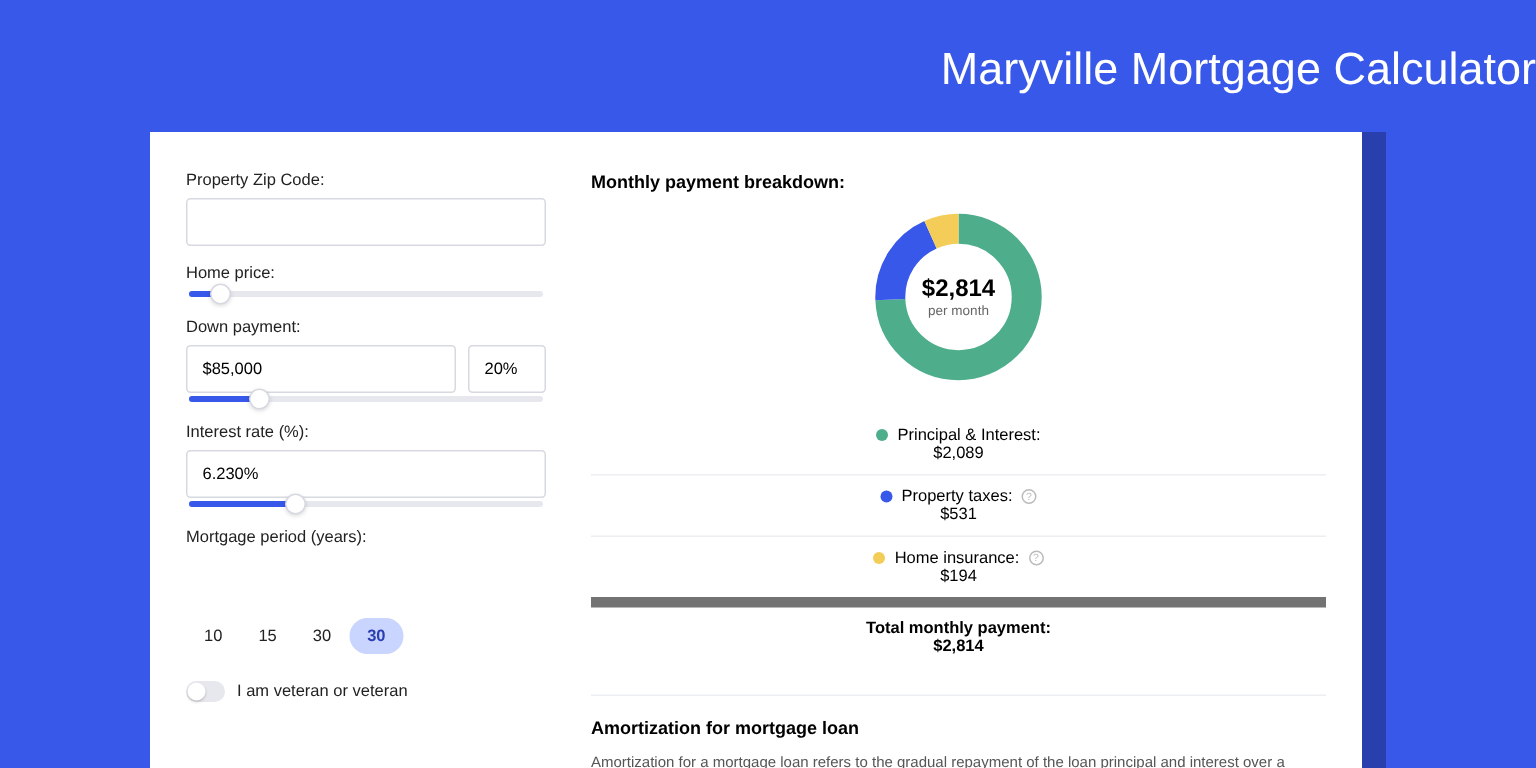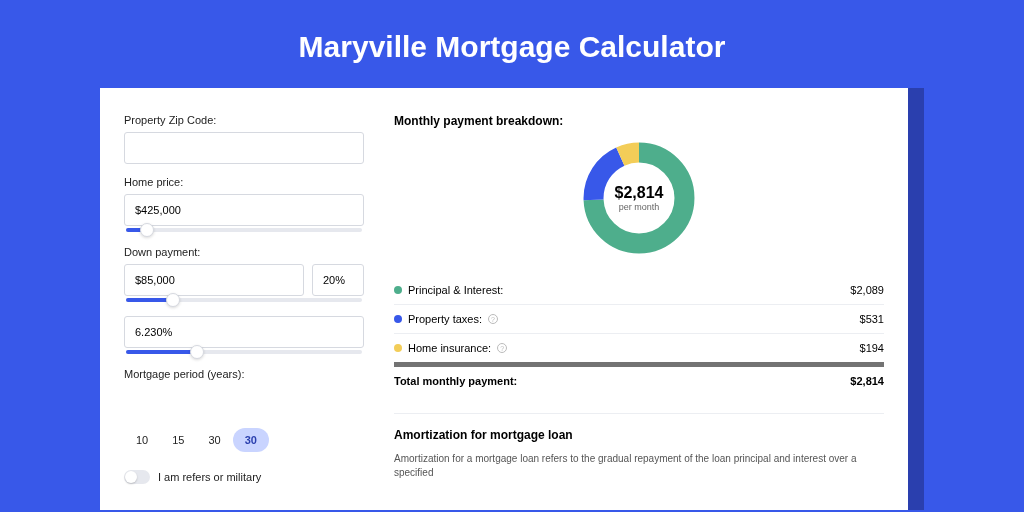--- a/index.html
+++ b/index.html
@@ -1,17 +1,17 @@
 <!DOCTYPE html>
 <html><head>
 <meta charset="utf-8">
 <style>
   * { box-sizing: border-box; margin: 0; padding: 0; font-family: -apple-system, BlinkMacSystemFont, "Segoe UI", Arial, sans-serif; }
   body { width: 1024px; height: 512px; background: #3858e9; overflow: hidden; }
-  .page-title { color: #fff; text-align: center; font-size: 30px; font-weight: 700; padding: 30px 0 24px; }
+  .page-title { color: #fff; text-align: right; font-size: 30px; font-weight: 400; padding: 30px 0 24px; }
   .card-shadow { background: #2a3fae; margin: 0 100px; }
   .card { background: #fff; margin: 0 16px 0 0; padding: 26px 24px; display: flex; gap: 30px; min-height: 380px; }
   .left { width: 240px; flex-shrink: 0; font-size: 11px; color: #222; }
   .label { font-size: 11px; margin-bottom: 6px; }
   .input { width: 100%; border: 1px solid #d6d9e0; border-radius: 3px; padding: 9px 10px; font-size: 11px; margin-bottom: 2px; background: #fff; }
   .row { display: flex; gap: 8px; }
   .row .input { flex: 1; }
   .row .input.small { width: 52px; flex: none; }
   .slider { position: relative; height: 4px; background: #e6e8ee; margin: 0 2px 14px; border-radius: 2px; }
   .slider .fill { position: absolute; height: 100%; background: #3858e9; left: 0; border-radius: 2px; }
@@ -23,78 +23,78 @@
   .toggle { width: 26px; height: 14px; background: #e6e8ee; border-radius: 7px; position: relative; cursor: pointer; }
   .toggle .knob { position: absolute; width: 12px; height: 12px; background: #fff; border-radius: 50%; top: 1px; left: 1px; box-shadow: 0 1px 2px rgba(0,0,0,.2); }
   .right { flex: 1; font-size: 11px; }
   .subhead { font-size: 12px; font-weight: 700; margin-bottom: 10px; }
   .donut-wrap { display: flex; justify-content: center; margin: 6px 0 18px; }
   .donut { position: relative; width: 120px; height: 120px; }
   .donut svg { width: 120px; height: 120px; transform: rotate(-90deg); }
   .donut-center { position: absolute; inset: 0; display: flex; flex-direction: column; align-items: center; justify-content: center; }
   .donut-amount { font-size: 16px; font-weight: 700; }
   .donut-sub { font-size: 9px; color: #666; }
-  .line { display: flex; align-items: center; justify-content: space-between; padding: 8px 0; font-size: 11px; }
+  .line { display: flex; align-items: center; justify-content: space-between; padding: 8px 0; font-size: 11px; flex-direction: column; }
   .line.border { border-top: 1px solid #eceef2; justify-content: space-between; }
-  .line.total { border-top: 5px solid #737373; font-weight: 700; }
+  .line.total { border-top: 7px solid #737373; font-weight: 700; }
   .line .l { display: flex; align-items: center; gap: 6px; }
   .dot { width: 8px; height: 8px; border-radius: 50%; display: inline-block; }
   .help { width: 10px; height: 10px; border: 1px solid #bbb; border-radius: 50%; display: inline-flex; align-items: center; justify-content: center; font-size: 7px; color: #bbb; }
   .amort { margin-top: 18px; border-top: 1px solid #eceef2; padding-top: 14px; }
   .amort p { font-size: 10px; color: #555; margin-top: 8px; line-height: 1.4; }
 </style>
 </head>
 <body>
 
 <h1 class="page-title">Maryville Mortgage Calculator</h1>
 
 <div class="card-shadow">
 <div class="card">
 
   <div class="left">
     <div class="label">Property Zip Code:</div>
     <input class="input" value="" style="">
     <div style="height:10px"></div>
 
     <div class="label">Home price:</div>
-    <input class="input" value="$425,000" style="">
     <div class="slider">
       <div class="fill" id="slider-price-fill" style="width: 9%;"></div>
       <div class="thumb" id="slider-price-thumb" style="left: 9%;"></div>
     </div>
 
     <div class="label">Down payment:</div>
     <div class="row">
       <input class="input" value="$85,000" style="">
       <input class="input small" value="20%" style="">
     </div>
     <div class="slider">
       <div class="fill" id="slider-down-fill" style="width: 20%;"></div>
       <div class="thumb" id="slider-down-thumb" style="left: 20%;"></div>
     </div>
 
+    <div class="label">Interest rate (%):</div>
     <input class="input" value="6.230%" style="">
     <div class="slider">
       <div class="fill" id="slider-rate-fill" style="width: 30%;"></div>
       <div class="thumb" id="slider-rate-thumb" style="left: 30%;"></div>
     </div>
 
     <div class="label">Mortgage period (years):</div>
     <div class="periods" id="periods">
           <button class="period">10</button>
           <button class="period">15</button>
           <button class="period">30</button>
           <button class="period active">30</button>
         </div>
 
     <div class="toggle-row">
       <div class="toggle">
             <div class="knob"></div>
           </div>
-      <span>I am refers or military</span>
+      <span>I am veteran or veteran</span>
     </div>
   </div>
 
   <div class="right">
     <div class="subhead">Monthly payment breakdown:</div>
 
     <div class="donut-wrap">
       <div class="donut">
         <svg viewBox="0 0 42 42" id="donut-svg">
               <circle cx="21" cy="21" r="15.915" fill="transparent" stroke="#4eae8c" stroke-width="7" stroke-dasharray="74.23596304193319 25.76403695806681" stroke-dashoffset="0"></circle>

